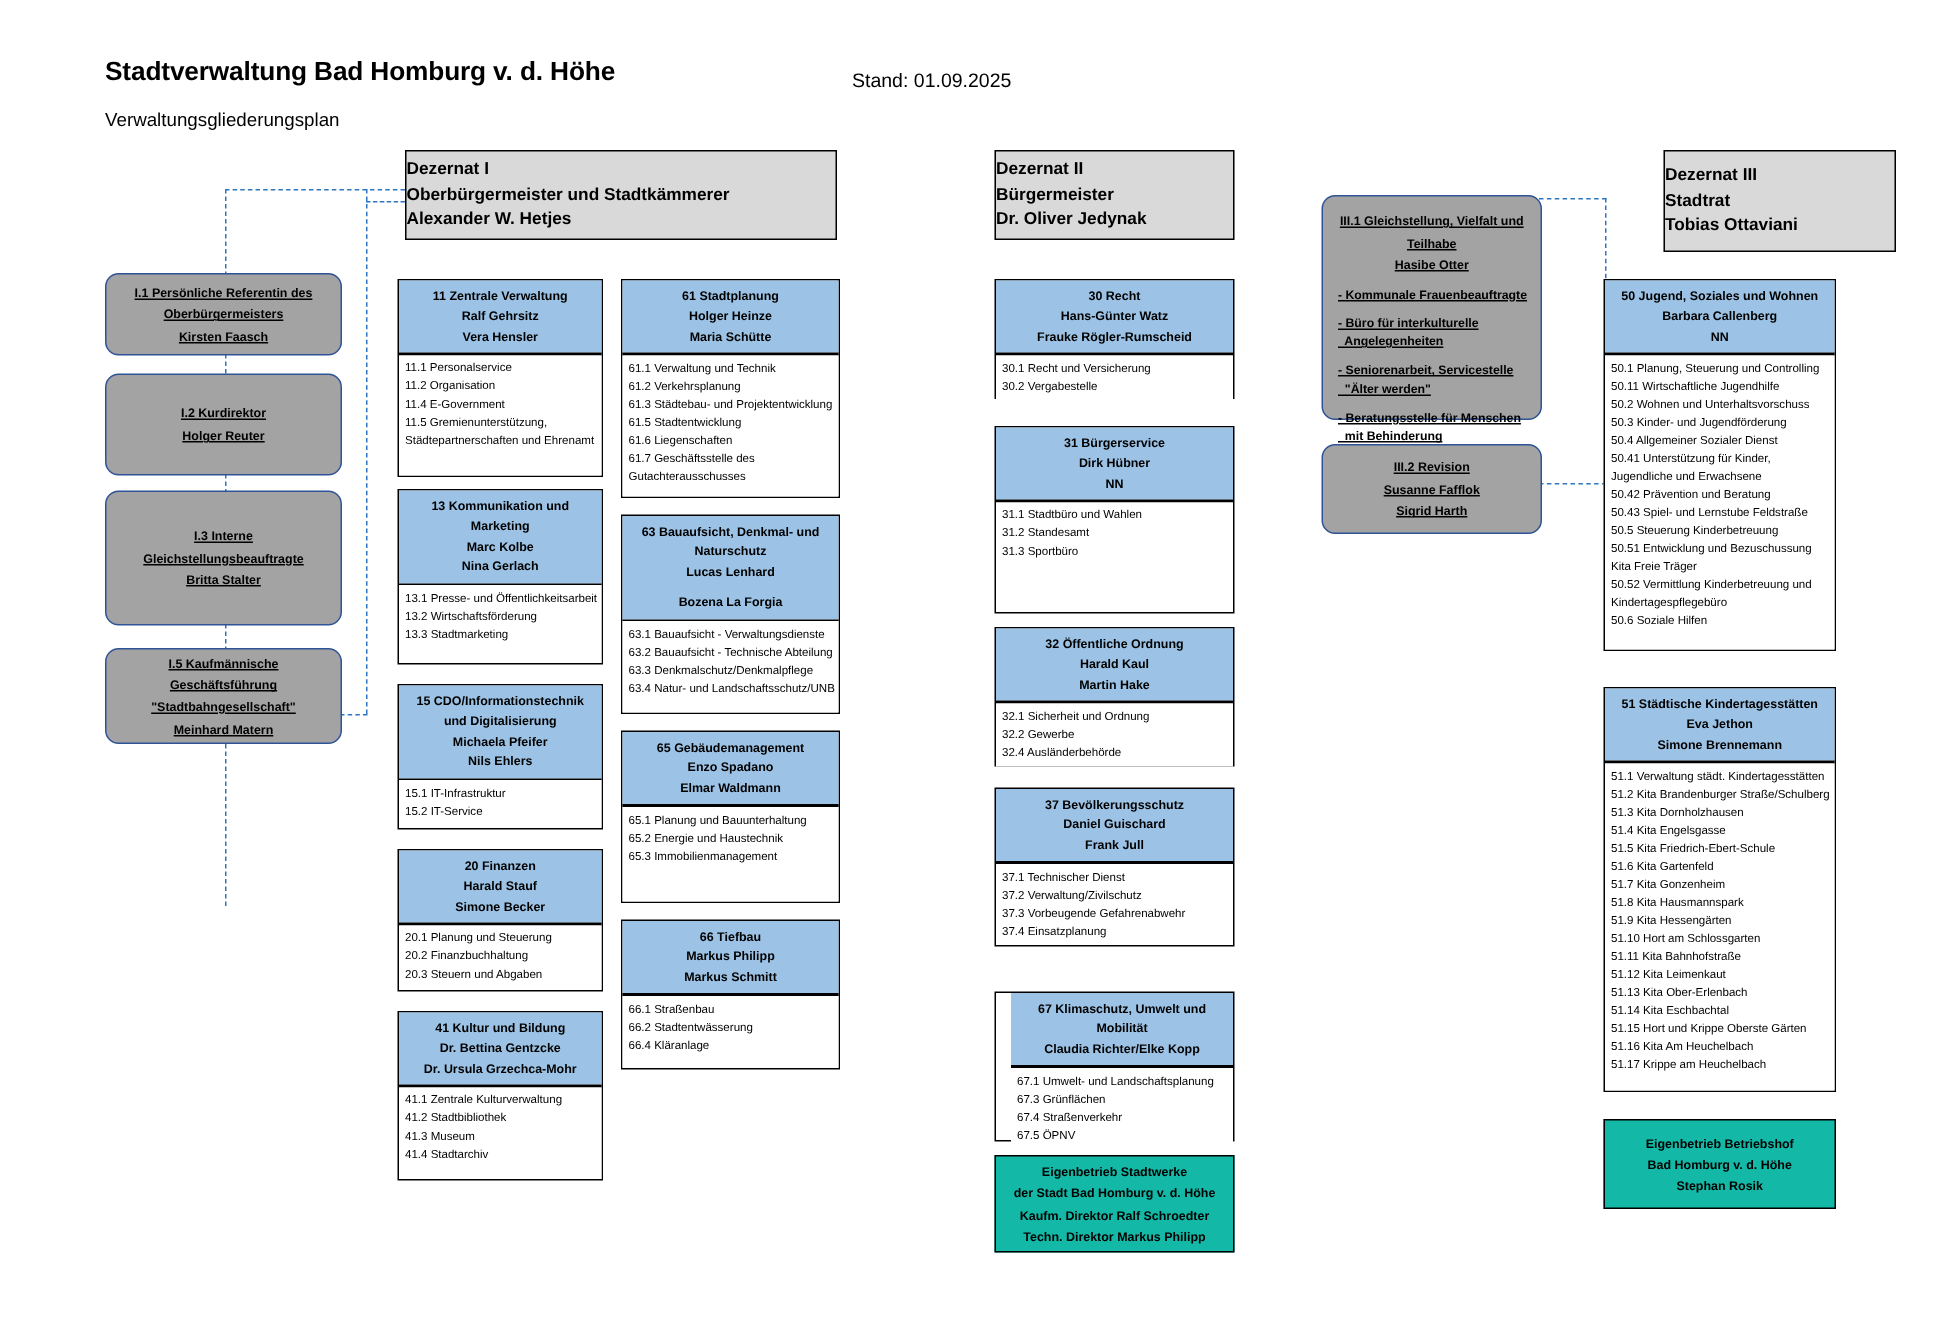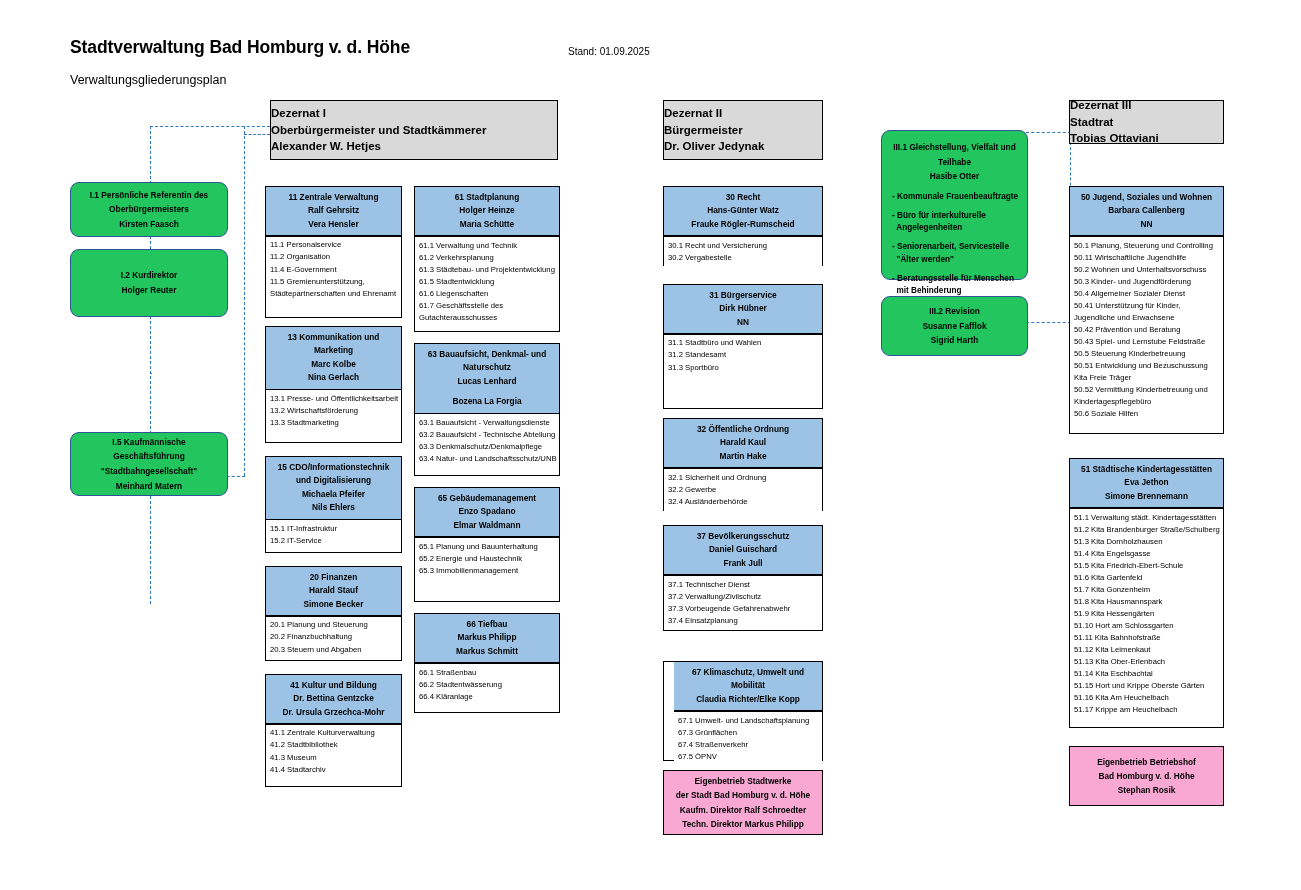--- a/index.html
+++ b/index.html
@@ -12,21 +12,21 @@
   }
   .canvas{position:absolute;inset:0;}
 
   
   #page-title{
     position:absolute;left:70px;top:37px;
     font-size:17.5px;font-weight:bold;letter-spacing:-0.1px;white-space:nowrap;
   }
   #page-date{
     position:absolute;left:568px;top:46px;
-    font-size:10px;font-weight:normal;white-space:nowrap;
+    font-size:13px;font-weight:normal;white-space:nowrap;
   }
   #page-subtitle{
     position:absolute;left:70px;top:73px;
     font-size:12.5px;font-weight:normal;white-space:nowrap;
   }
 
   
   .box{position:absolute;box-sizing:border-box;}
 
   .dez{
@@ -49,29 +49,30 @@
     display:flex;flex-direction:column;
   }
   .unit .items .it{
     font-size:7.7px;line-height:1.42;font-weight:normal;white-space:nowrap;
     padding:0.6px 0;
   }
   .unit .items.tight .it{padding:0;line-height:1.56;}
 
   
   .plain{
-    border:1.4px solid #000;background:#f9a8d4;
+    border:1.4px solid #000;background:#14b8a6;
     display:flex;flex-direction:column;align-items:center;justify-content:center;
     text-align:center;font-size:8.3px;font-weight:bold;line-height:1.7;padding:4px;
   }
 
   
   .staff{
-    border:1.1px solid #2f5496;background:#22c55e;border-radius:9px;
+    border:1.1px solid #2f5496;background:#a3a3a3;border-radius:9px;
     box-sizing:border-box;
+    text-decoration:underline;
   }
   .staff .inner{
     width:100%;height:100%;display:flex;flex-direction:column;
     align-items:center;justify-content:center;text-align:center;
     font-size:8.3px;font-weight:bold;line-height:1.75;padding:5px 6px;box-sizing:border-box;
   }
   .staff.topal .inner{justify-content:flex-start;padding-top:9px;}
   .staff .bul{
     align-self:stretch;text-align:left;font-size:8.2px;font-weight:bold;
     line-height:1.5;margin-top:7px;padding-left:4px;
@@ -104,41 +105,47 @@
   <div class="box dez" style="left:270px;top:100px;width:288px;height:60px;">
     <div>Dezernat I</div>
     <div>Oberbürgermeister und Stadtkämmerer</div>
     <div>Alexander W. Hetjes</div>
   </div>
   <div class="box dez" style="left:663px;top:100px;width:160px;height:60px;">
     <div>Dezernat II</div>
     <div>Bürgermeister</div>
     <div>Dr. Oliver Jedynak</div>
   </div>
-  <div class="box dez" style="left:1069px;top:100px;width:155px;height:44px;">
+  <div class="box dez" style="left:1109px;top:100px;width:155px;height:68px;">
     <div>Dezernat III</div>
     <div>Stadtrat</div>
     <div>Tobias Ottaviani</div>
   </div>
 
   <div id="page-title">Stadtverwaltung Bad Homburg v. d. Höhe</div>
   <div id="page-date">Stand: 01.09.2025</div>
   <div id="page-subtitle">Verwaltungsgliederungsplan</div>
 
   <div class="box staff" style="left:70px;top:182px;width:158px;height:55px;">
     <div class="inner">
       <div>I.1 Persönliche Referentin des</div>
       <div>Oberbürgermeisters</div>
       <div>Kirsten Faasch</div>
     </div>
   </div>
   <div class="box staff" style="left:70px;top:249px;width:158px;height:68px;">
     <div class="inner">
       <div>I.2 Kurdirektor</div>
       <div>Holger Reuter</div>
+    </div>
+  </div>
+  <div class="box staff" style="left:70px;top:327px;width:158px;height:90px;">
+    <div class="inner">
+      <div>I.3 Interne Gleichstellungsbeauftragte</div>
+      <div>Britta Stalter</div>
     </div>
   </div>
   <div class="box staff" style="left:70px;top:432px;width:158px;height:64px;">
     <div class="inner">
       <div>I.5 Kaufmännische Geschäftsführung</div>
       <div>"Stadtbahngesellschaft"</div>
       <div>Meinhard Matern</div>
     </div>
   </div>
 

